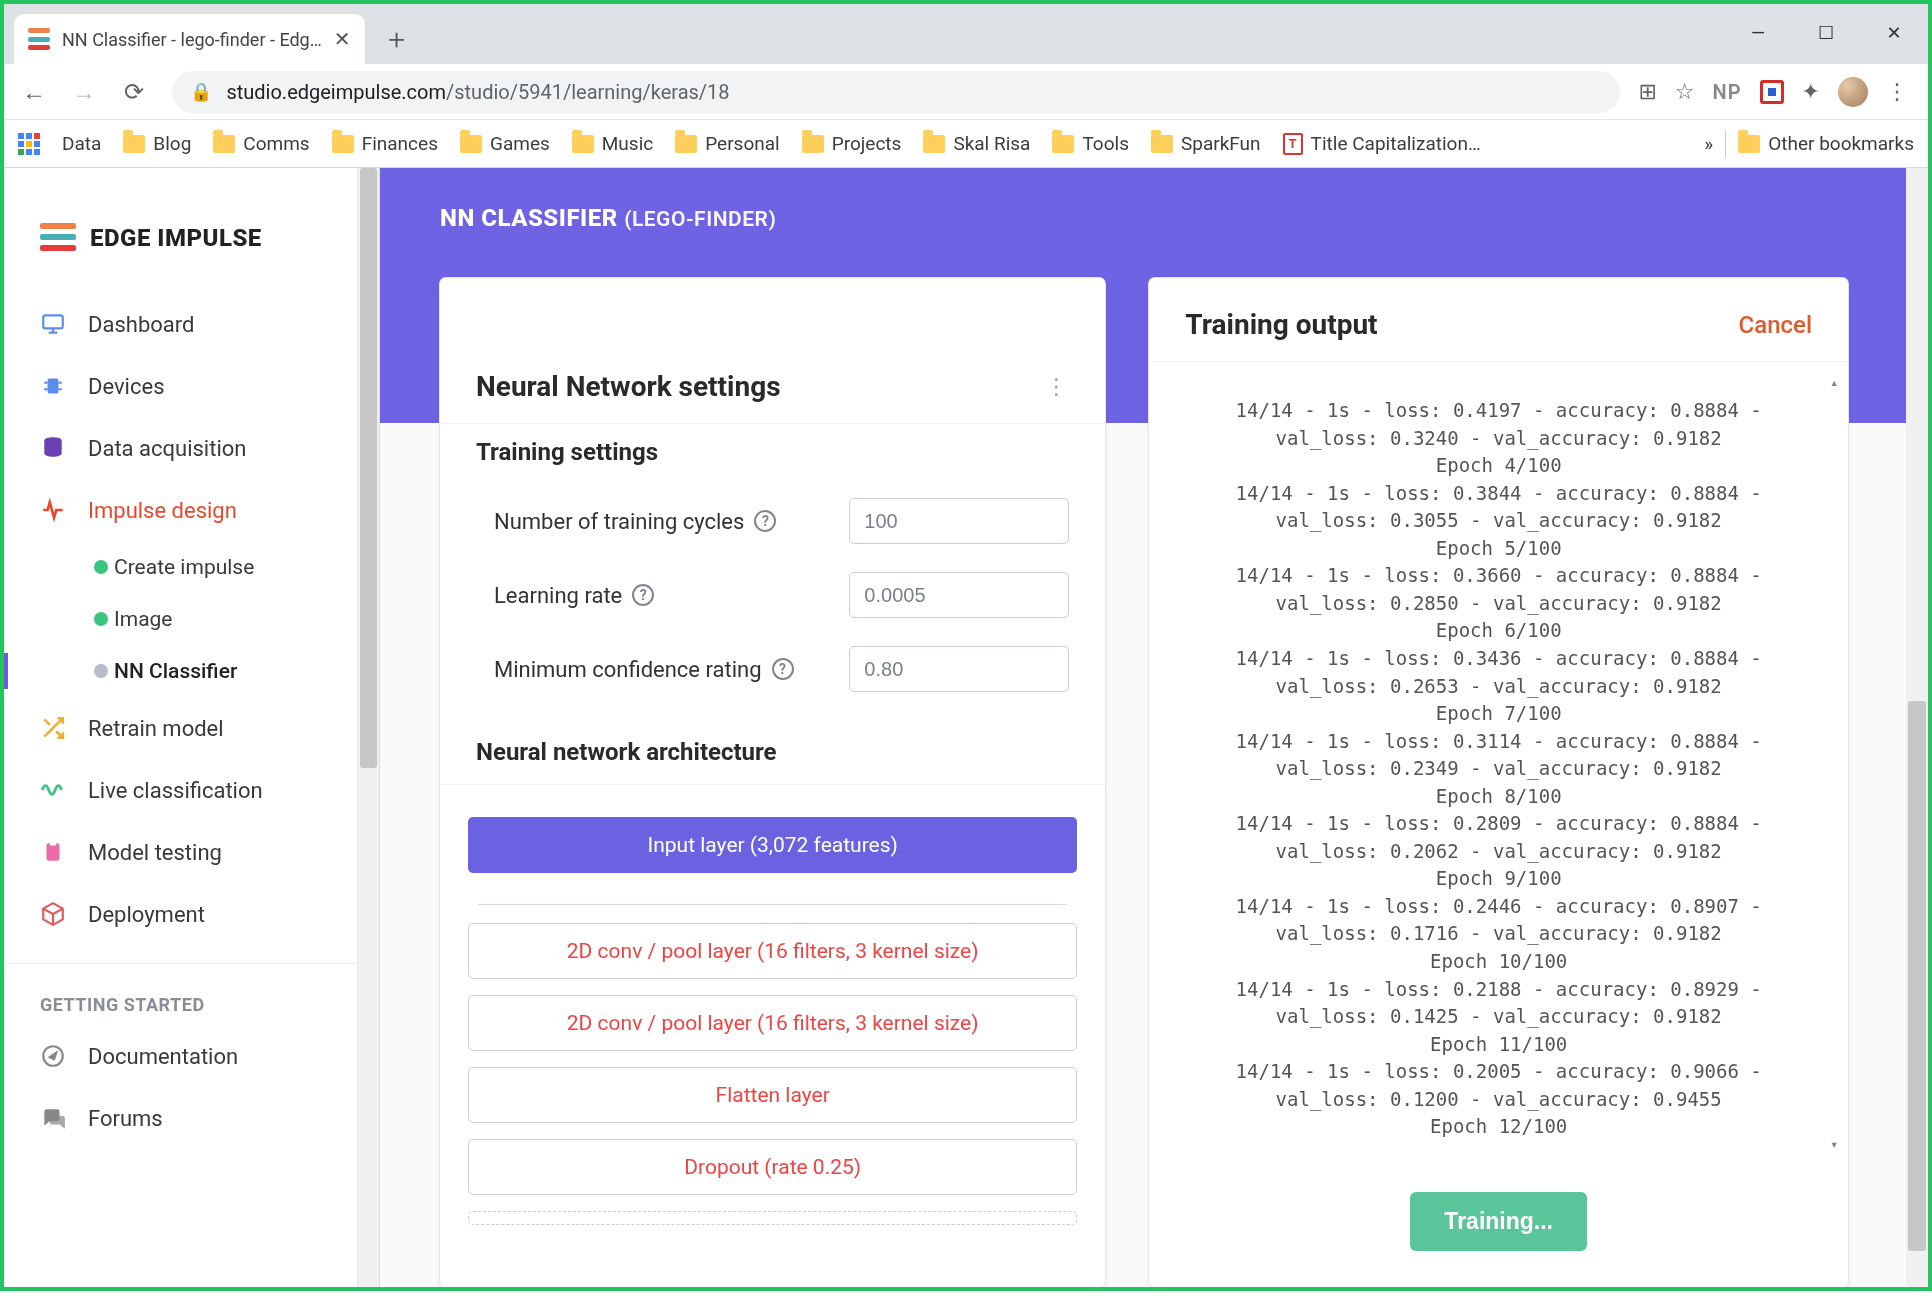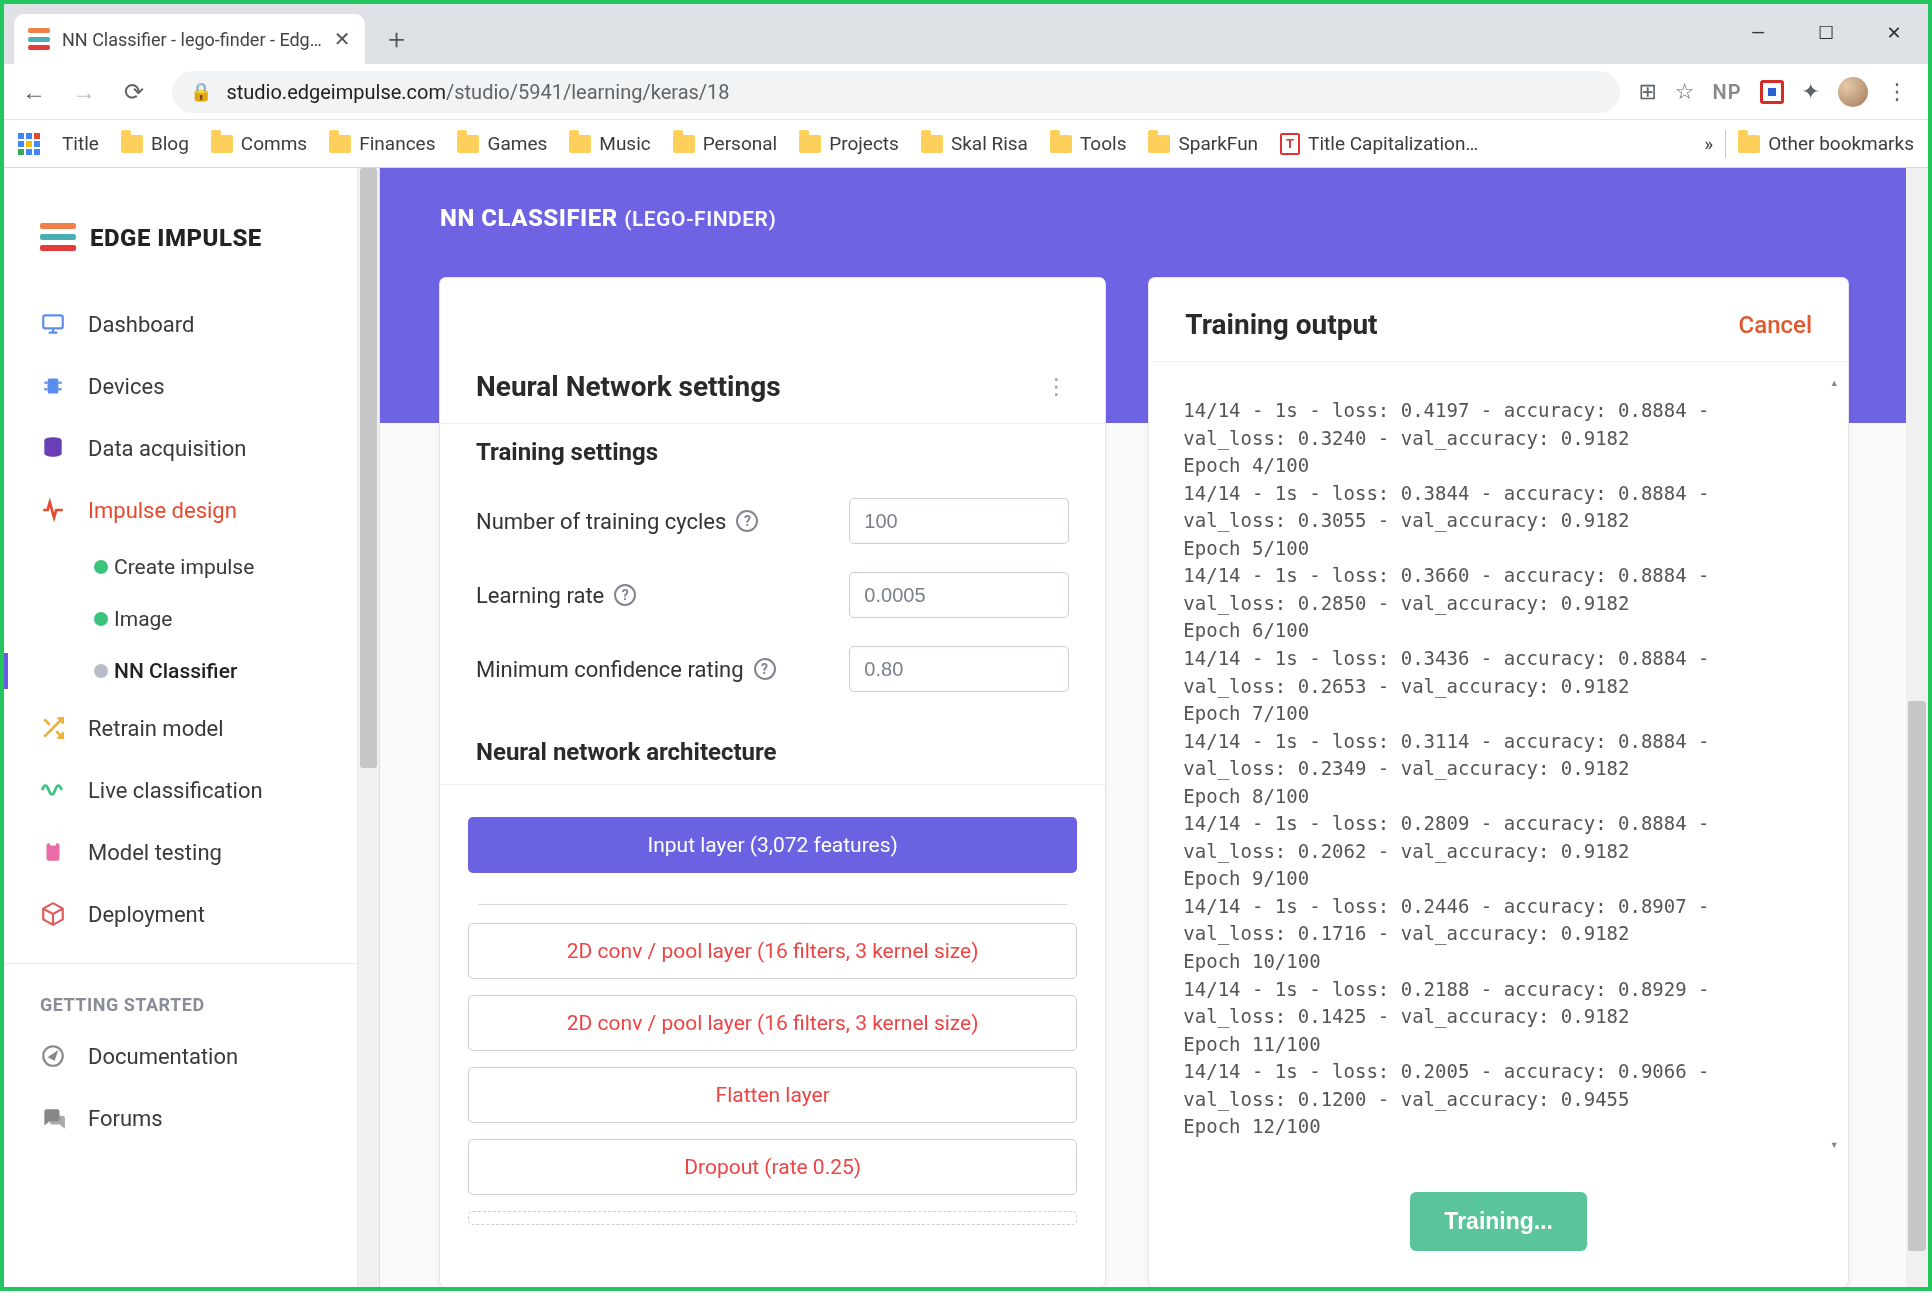--- a/index.html
+++ b/index.html
@@ -74,21 +74,21 @@
   .card { background:#fff; border-radius:6px; box-shadow:0 2px 8px rgba(0,0,0,0.06), 0 0 0 1px #ececee; flex:1; display:flex; flex-direction:column; }
   .card.left { max-width:690px;justify-content:center; }
   .card.right { flex:1.05; position:relative; }
 
   .card-header { display:flex; align-items:center; padding:30px 36px 20px; }
   .card-header h2 { font-size:28px; font-weight:700; color:#2a2a2a; }
   .kebab { margin-left:auto; color:#9aa0b4; font-size:22px; letter-spacing:2px; }
   .section-h { font-size:24px; font-weight:700; color:#2a2a2a; padding:14px 36px 18px; border-top:1px solid #eef0f3; }
 
   .form-row { display:flex; align-items:center; padding:14px 36px; gap:18px; }
-  .form-label { flex:1; font-size:22px; color:#333; display:flex; align-items:center; gap:10px; }
+  .form-label { flex:1; font-size:22px; color:#333; display:flex; align-items:center; gap:10px;margin-left:18px; }
   .help { width:22px; height:22px; border:2px solid #808590; border-radius:50%; font-size:14px; color:#808590; display:flex; align-items:center; justify-content:center; font-weight:700; }
   .form-input { width:220px; height:46px; border:1px solid #c8cdd6; border-radius:5px; padding:0 14px; font-size:20px; color:#7a7f8c; background:#fff; }
 
   .arch { padding: 8px 28px 0; }
   .layer { height:56px; border-radius:5px; display:flex; align-items:center; justify-content:center; font-size:21px; margin-bottom:16px; }
   .layer.input { background:#6a62e0; color:#fff; }
   .layer.box { border:1px solid #c8cdd6; color:#ef4444; background:#fff; }
   .conn { height:22px; border-bottom:1px solid #d7dae2; margin:-6px 10px 18px; }
 
   
@@ -156,21 +156,21 @@
         <span></span>
         <span></span>
         <span></span>
         <span></span>
         <span></span>
         <span></span>
         <span></span>
         <span></span>
         <span></span>
       </span>
-    <span>Title</span>
+    <span>Data</span>
     <span class="bm">
         <span class="folder"></span>
         <span>Blog</span>
       </span>
     <span class="bm">
         <span class="folder"></span>
         <span>Comms</span>
       </span>
     <span class="bm">
         <span class="folder"></span>
@@ -394,21 +394,21 @@
             <div class="layer box" style="border-style:dashed;height:14px;margin-bottom:0"></div>
           </div>
         </div>
 
         <div class="card right">
           <div class="card-header">
             <h2>Training output</h2>
             <span class="cancel">Cancel</span>
           </div>
           <div class="log">
-            <span style="display:block;position:relative;top:-20px;">14/14 - 1s - loss: 0.4197 - accuracy: 0.8884 - val_loss: 0.3240 - val_accuracy: 0.9182
+            <span style="display:block;position:relative;top:-20px;text-align:center;">14/14 - 1s - loss: 0.4197 - accuracy: 0.8884 - val_loss: 0.3240 - val_accuracy: 0.9182
 Epoch 4/100
 14/14 - 1s - loss: 0.3844 - accuracy: 0.8884 - val_loss: 0.3055 - val_accuracy: 0.9182
 Epoch 5/100
 14/14 - 1s - loss: 0.3660 - accuracy: 0.8884 - val_loss: 0.2850 - val_accuracy: 0.9182
 Epoch 6/100
 14/14 - 1s - loss: 0.3436 - accuracy: 0.8884 - val_loss: 0.2653 - val_accuracy: 0.9182
 Epoch 7/100
 14/14 - 1s - loss: 0.3114 - accuracy: 0.8884 - val_loss: 0.2349 - val_accuracy: 0.9182
 Epoch 8/100
 14/14 - 1s - loss: 0.2809 - accuracy: 0.8884 - val_loss: 0.2062 - val_accuracy: 0.9182

